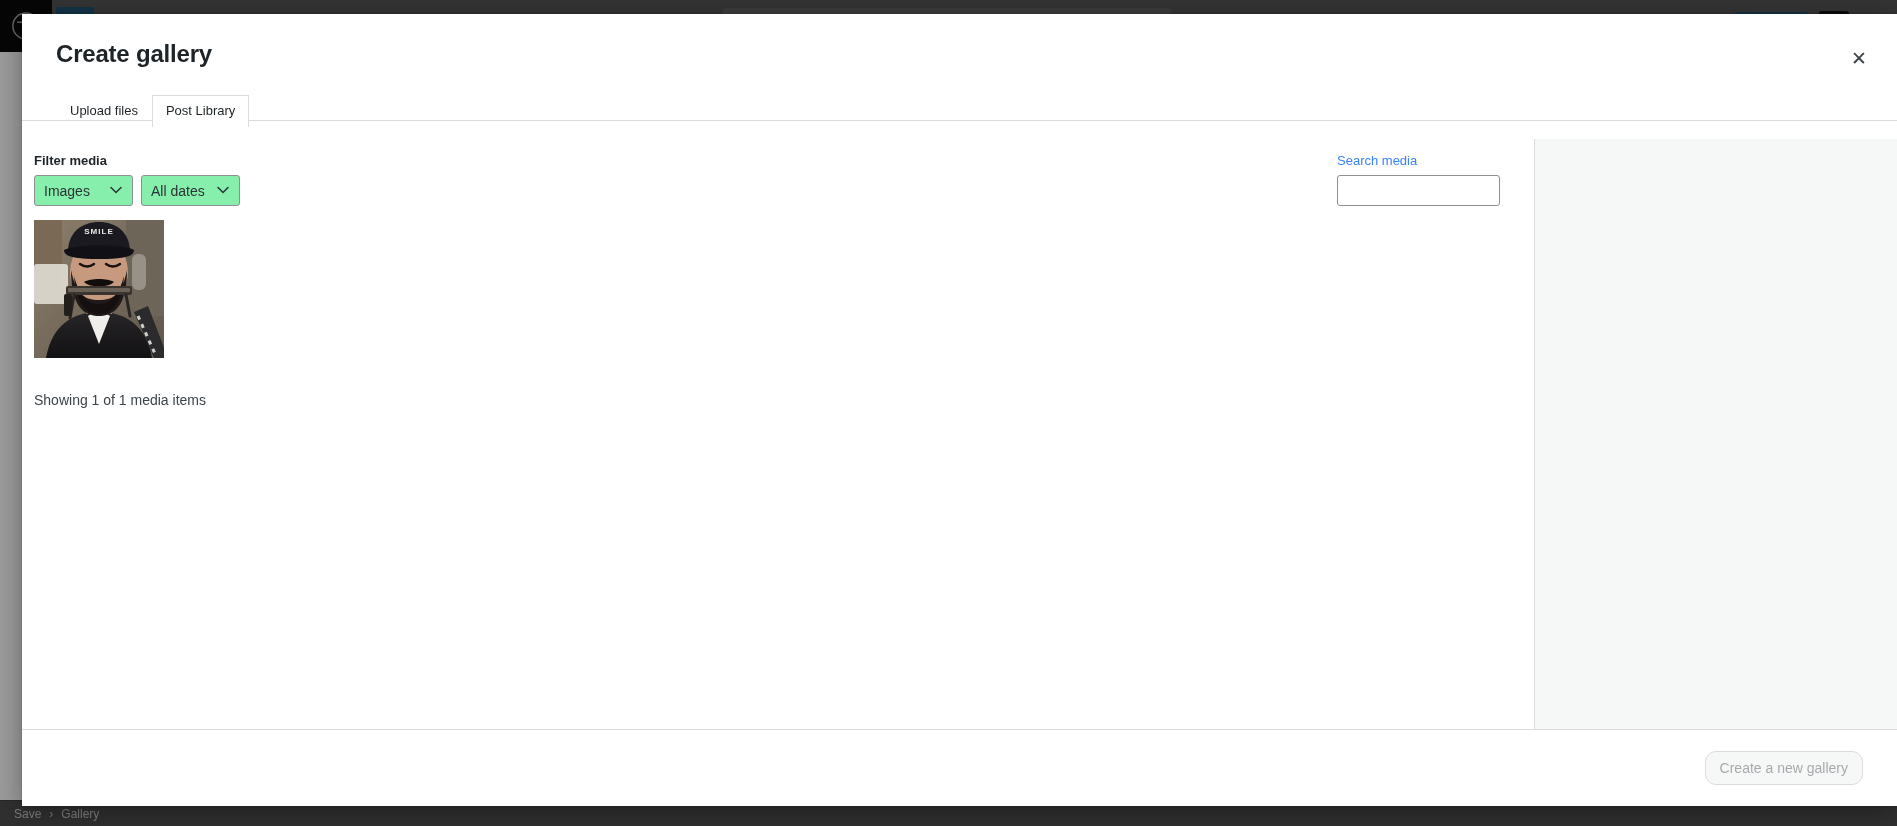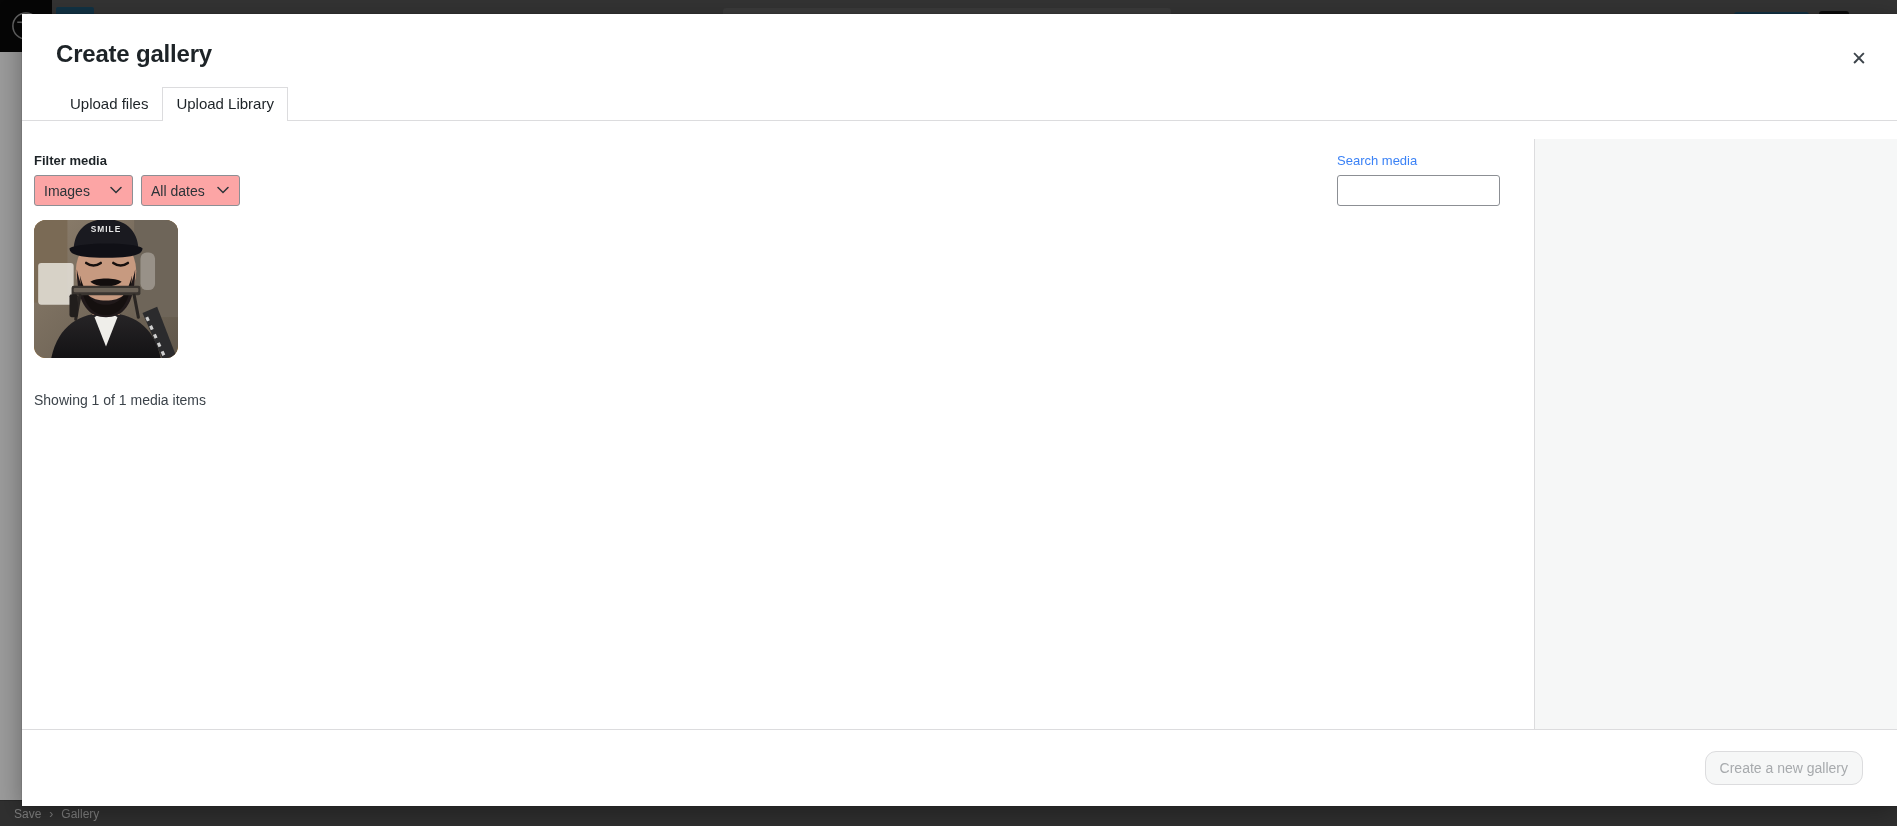--- a/index.html
+++ b/index.html
@@ -96,26 +96,26 @@
     color: #3c434a; font-size: 19px; cursor: pointer; background: none; border: none;
   }
   .tabs {
     display: flex; align-items: flex-end;
     border-bottom: 1px solid #dcdcde;
     margin: 0 -34px;
     padding: 0 34px;
     height: 33px;
   }
   .tab {
-    font-size: 15px; color: #1d2327;
+    font-size: 13px; color: #1d2327;
     padding: 7px 13px 8px 13px;
     line-height: 1.2;
     border: 1px solid transparent;
     border-bottom: none;
-    position: relative; top: 1px;
+    position: relative; top: 7px;
     cursor: pointer; background: none;
     font-family: inherit;
   }
   .tab.active {
     background: #fff;
     border-color: #dcdcde;
   }
 
   .modal-body { flex: 1 1 auto; display: flex; min-height: 0; }
   .media-main {
@@ -127,21 +127,21 @@
   .toolbar {
     display: flex; align-items: flex-end; justify-content: space-between;
     padding: 14px 34px 14px 12px;
     flex: 0 0 auto;
   }
   .toolbar-group { display: flex; flex-direction: column; gap: 7px; }
   .toolbar-label { font-size: 13px; font-weight: bold; color: #1d2327; }
   .filters { display: flex; gap: 8px; }
   select.wp-select {
     -webkit-appearance: none; appearance: none;
-    background: #fca5a5;
+    background: #86efac;
     border: 1px solid #8c8f94;
     border-radius: 3px;
     color: #2c3338;
     font-size: 14px;
     font-family: inherit;
     padding: 5px 34px 5px 9px;
     height: 31px;
     min-width: 99px;
     cursor: pointer;
   }
@@ -161,25 +161,24 @@
   }
   .media-scroll {
     flex: 1 1 auto; overflow: auto;
     padding: 0 12px 20px 12px;
   }
   .media-grid {
     display: flex; flex-wrap: wrap; gap: 10px;
     padding-top: 0;
   }
   .media-item {
-    width: 144px; height: 138px;
+    width: 130px; height: 138px;
     position: relative; cursor: pointer;
     background: #a16207;
     overflow: hidden;
-    border-radius: 12px;
   }
   .media-item svg { display: block; width: 100%; height: 100%; }
   .media-count {
     text-align: left; color: #3c434a; font-size: 14px;
     padding: 34px 0 0 0;
   }
   .media-sidebar {
     flex: 0 0 362px;
     background: #f6f7f7;
   }
@@ -284,21 +283,21 @@
 <div id="scrim"></div>
 
 <div id="modal">
 
   <div class="modal-header">
     <h1 class="modal-title">Create gallery</h1>
     <button class="modal-close">✕</button>
 
     <div class="tabs">
       <button class="tab">Upload files</button>
-      <button class="tab active">Upload Library</button>
+      <button class="tab active">Post Library</button>
     </div>
   </div>
 
   <div class="modal-body">
 
     <div class="media-main">
 
       <div class="toolbar">
         <div class="toolbar-group">
           <span class="toolbar-label">Filter media</span>

